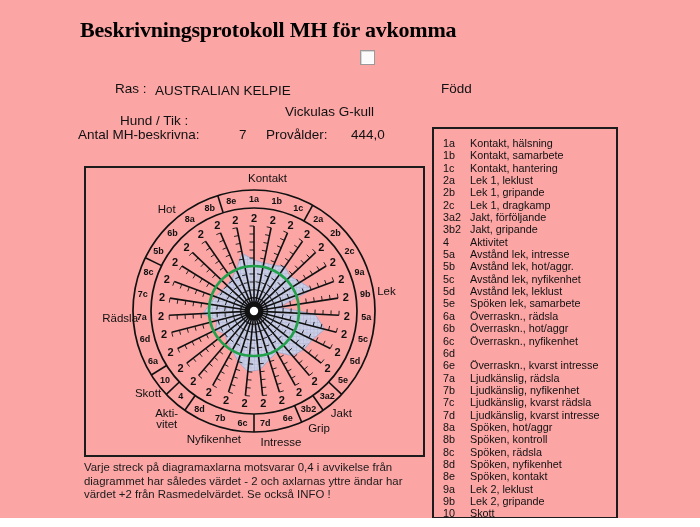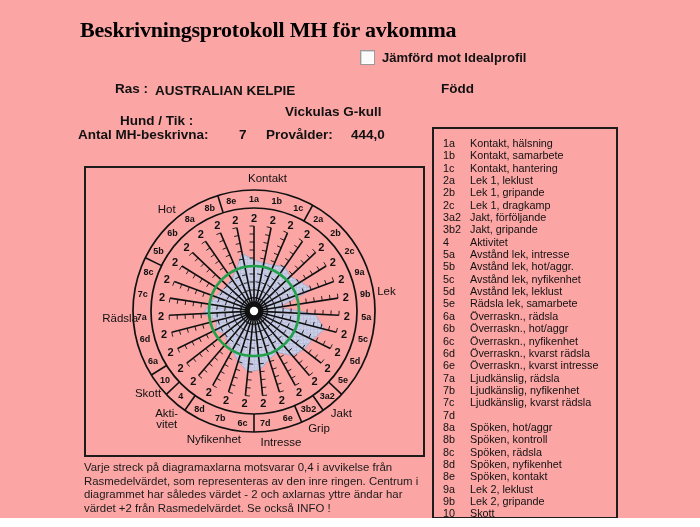--- a/index.html
+++ b/index.html
@@ -5,21 +5,21 @@
   html,body{margin:0;padding:0;background:#fff;}
   .page{position:relative;width:700px;height:518px;background:#fca5a5;
         font-family:"Liberation Sans",sans-serif;color:#111;overflow:hidden;}
   .abs{position:absolute;}
   .title{left:80px;top:16px;font-family:"Liberation Serif",serif;font-weight:bold;
          font-size:22px;line-height:27px;color:#000;letter-spacing:-0.2px;}
   .chk-row{left:360px;top:50px;display:flex;align-items:center;}
   .chk{width:13px;height:13px;background:#fbfbfb;border:1px solid #9a9a9a;
        box-shadow:inset 1px 1px 0 #d6d6d6, inset -1px -1px 0 #ffffff;margin-right:7px;}
   .chk-label{font-weight:bold;font-size:13px;}
-  .fld{font-weight:bold;font-size:13.5px;white-space:nowrap;}
+  .fld{font-weight:normal;font-size:13.5px;white-space:nowrap;}
   .ras-label{left:115px;top:81px;}
   .ras-value{left:155px;top:83px;}
   .fodd-label{left:441px;top:81px;}
   .hund-label{left:90px;top:113px;padding-left:30px;}
   .hund-value{left:285px;top:104px;}
   .antal-label{left:78px;top:127px;}
   .antal-value{left:239px;top:127px;}
   .prov-label{left:266px;top:127px;}
   .prov-value{left:351px;top:127px;}
   .chart-frame{left:84px;top:166px;width:337px;height:287px;border:2px solid #1c1c1c;}
@@ -34,21 +34,20 @@
 <body>
 
 <div class="page">
 
   <div class="abs title">
     <div>Beskrivningsprotokoll MH för avkomma</div>
   </div>
 
   <div class="abs chk-row">
     <span class="chk"></span>
-    <span class="chk-label">Jämförd mot Idealprofil</span>
   </div>
 
   <div class="abs fld ras-label">Ras :</div>
   <div class="abs fld ras-value">AUSTRALIAN KELPIE</div>
   <div class="abs fld fodd-label">Född</div>
   <div class="abs fld hund-label">Hund / Tik :</div>
   <div class="abs fld hund-value">Vickulas G-kull</div>
   <div class="abs fld antal-label">Antal MH-beskrivna:</div>
   <div class="abs fld antal-value">7</div>
   <div class="abs fld prov-label">Provålder:</div>
@@ -497,21 +496,20 @@
           <text x="80.7160873152222" y="248.67358844083395" text-anchor="middle" font-size="11.5"><tspan x="80.7160873152222">Akti-</tspan><tspan x="80.7160873152222" dy="11">vitet</tspan></text>
           <text x="62.03605125034838" y="229.02220166138682" text-anchor="middle" font-size="11.5"><tspan x="62.03605125034838">Skott</tspan></text>
           <text x="34.17198803907894" y="153.7869886243875" text-anchor="middle" font-size="11.5"><tspan x="34.17198803907894">Rädsla</tspan></text>
           <text x="80.71608731522227" y="45.32641155916599" text-anchor="middle" font-size="11.5"><tspan x="80.71608731522227">Hot</tspan></text>
         </g>
       </svg>
   </div>
 
   <div class="abs footnote" id="footnote">
       <div>Varje streck på diagramaxlarna motsvarar 0,4 i avvikelse från</div>
-      <div>Rasmedelvärdet, som representeras av den inre ringen.  Centrum i</div>
       <div>diagrammet har således värdet - 2 och axlarnas yttre ändar har</div>
       <div>värdet +2 från Rasmedelvärdet. Se också INFO !</div>
     </div>
 
   <div class="abs legend-box">
     <div class="legend-list" id="legend-list">
         <div class="legend-row">
           <span class="legend-id">1a</span>
           <span>Kontakt, hälsning</span>
         </div>
@@ -558,56 +556,56 @@
         <div class="legend-row">
           <span class="legend-id">5c</span>
           <span>Avstånd lek, nyfikenhet</span>
         </div>
         <div class="legend-row">
           <span class="legend-id">5d</span>
           <span>Avstånd lek, leklust</span>
         </div>
         <div class="legend-row">
           <span class="legend-id">5e</span>
-          <span>Rädsla lek, samarbete</span>
+          <span>Spöken lek, samarbete</span>
         </div>
         <div class="legend-row">
           <span class="legend-id">6a</span>
           <span>Överraskn., rädsla</span>
         </div>
         <div class="legend-row">
           <span class="legend-id">6b</span>
           <span>Överraskn., hot/aggr</span>
         </div>
         <div class="legend-row">
           <span class="legend-id">6c</span>
           <span>Överraskn., nyfikenhet</span>
         </div>
         <div class="legend-row">
           <span class="legend-id">6d</span>
-          <span>Överraskn., kvarst rädsla</span>
         </div>
         <div class="legend-row">
           <span class="legend-id">6e</span>
           <span>Överraskn., kvarst intresse</span>
         </div>
         <div class="legend-row">
           <span class="legend-id">7a</span>
           <span>Ljudkänslig, rädsla</span>
         </div>
         <div class="legend-row">
           <span class="legend-id">7b</span>
           <span>Ljudkänslig, nyfikenhet</span>
         </div>
         <div class="legend-row">
           <span class="legend-id">7c</span>
           <span>Ljudkänslig, kvarst rädsla</span>
         </div>
         <div class="legend-row">
           <span class="legend-id">7d</span>
+          <span>Ljudkänslig, kvarst intresse</span>
         </div>
         <div class="legend-row">
           <span class="legend-id">8a</span>
           <span>Spöken, hot/aggr</span>
         </div>
         <div class="legend-row">
           <span class="legend-id">8b</span>
           <span>Spöken, kontroll</span>
         </div>
         <div class="legend-row">

